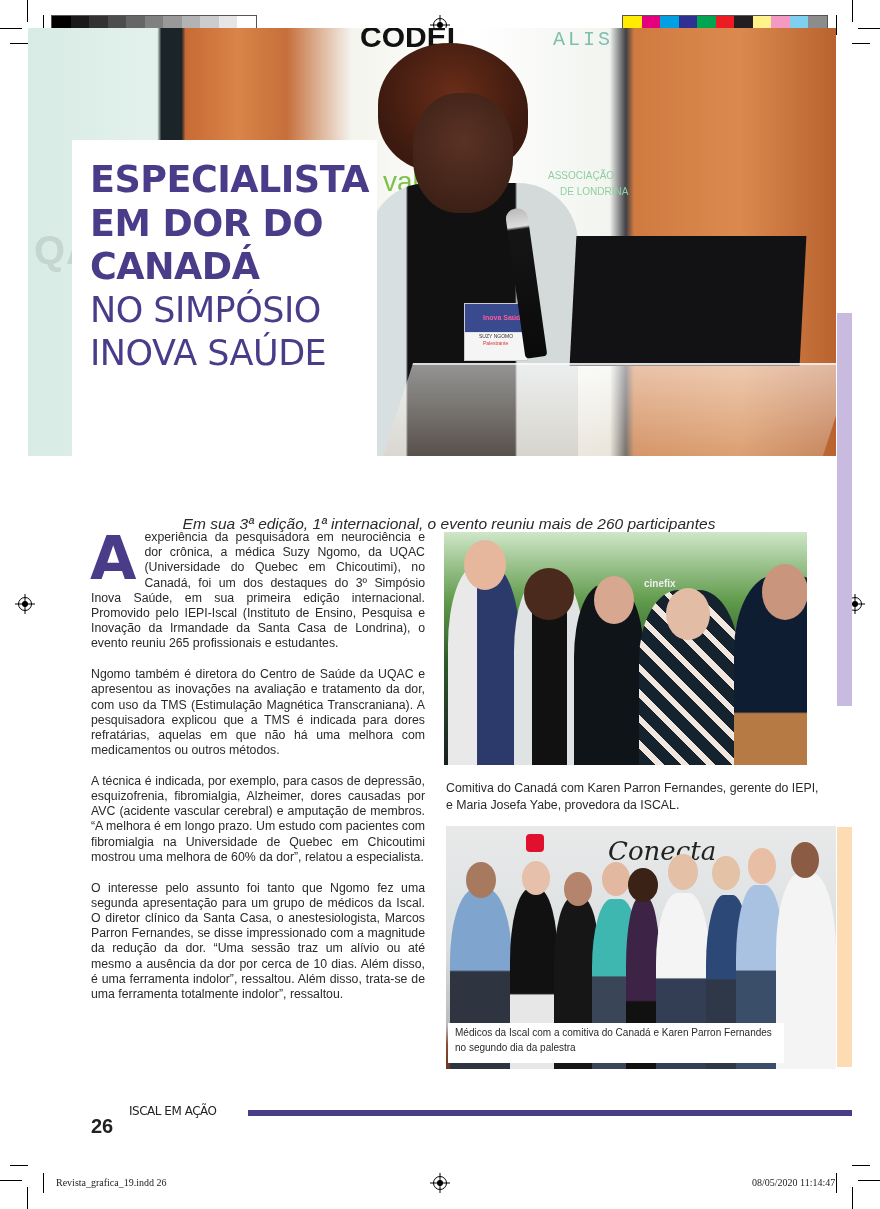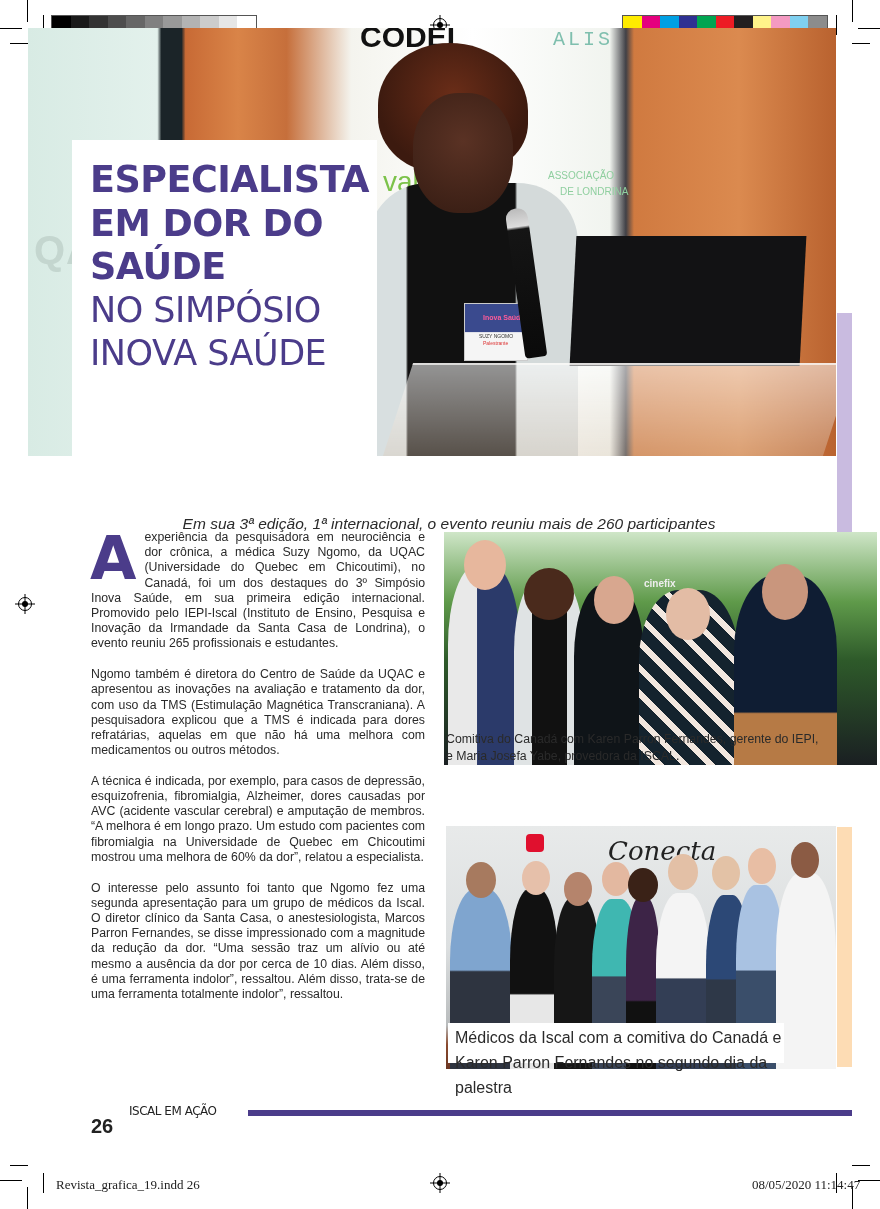--- a/index.html
+++ b/index.html
@@ -7,21 +7,21 @@
   body { position: relative; font-family: "Liberation Sans", "DejaVu Sans", sans-serif; color: #2a2a2a; }
 
   
   .crop { position: absolute; background: #000; }
   .swatches { position: absolute; top: 15px; height: 20px; display: flex; border: 1px solid #555; }
   .swatches span { display: block; width: 18.5px; height: 100%; }
   .reg-mark { position: absolute; width: 14px; height: 14px; border: 1.3px solid #000; border-radius: 50%; }
   .reg-mark::before { content: ""; position: absolute; left: 50%; top: -4px; bottom: -4px; width: 1px; background: #000; transform: translateX(-50%); }
   .reg-mark::after { content: ""; position: absolute; top: 50%; left: -4px; right: -4px; height: 1px; background: #000; transform: translateY(-50%); }
   .reg-mark i { position: absolute; left: 3px; top: 3px; width: 6px; height: 6px; background: #000; border-radius: 50%; }
-  .slug { position: absolute; top: 1177px; font-family: "Liberation Serif", "DejaVu Serif", serif; font-size: 13px; color: #222; }
+  .slug { position: absolute; top: 1177px; font-family: "Liberation Serif", "DejaVu Serif", serif; font-size: 10px; color: #222; }
 
   
   .hero { position: absolute; left: 28px; top: 28px; width: 808px; height: 428px; overflow: hidden;
           background: linear-gradient(90deg, #d8ebe4 0%, #e3f1ec 16%, #1b2428 16.5%, #1b2428 19%, #c86a35 19.5%, #d98448 26%, #c66f3b 32%, #f4f4ee 40%, #ffffff 55%, #f1f4ef 72%, #404046 74%, #d07a40 75%, #db8a4f 88%, #b9622f 100%); }
   .hero .screen-text { position: absolute; left: 6px; top: 200px; font-size: 40px; color: #c4d6cf; font-weight: bold; letter-spacing: 1px; }
   .hero .banner-logo { position: absolute; top: 0; font-weight: bold; }
   .hero .speaker { position: absolute; left: 350px; top: 15px; width: 230px; height: 420px; }
   .speaker .hair { position: absolute; left: 0; top: 0; width: 150px; height: 130px; border-radius: 50% 55% 40% 45%; background: radial-gradient(circle at 50% 40%, #6a2d18, #3c1a0f 70%); }
   .speaker .face { position: absolute; left: 35px; top: 50px; width: 100px; height: 120px; border-radius: 45%; background: radial-gradient(circle at 50% 40%, #5a3224, #3c2016 80%); }
   .speaker .body { position: absolute; left: -10px; top: 140px; width: 210px; height: 300px; border-radius: 60px 60px 0 0; background: linear-gradient(90deg, #d8dfe0 0%, #d8dfe0 18%, #111 19%, #111 70%, #d4dada 71%); }
@@ -41,28 +41,28 @@
   
   .subtitle { position: absolute; left: 0; top: 484px; width: 880px; text-align: center; font-style: italic; font-size: 15.5px; color: #2a2a2a; padding-left: 18px; margin-top: 31px; }
 
   
   .column { position: absolute; left: 91px; top: 530px; width: 334px; font-size: 12.3px; line-height: 15.2px; color: #2a2a2a; text-align: justify; hyphens: auto; }
   .column p { margin-bottom: 15.5px; }
   .dropcap { float: left; font-family: "DejaVu Sans", sans-serif; font-weight: bold; font-size: 60px; line-height: 48px; color: #4b3c8a; margin: 4px 8px 0 -1px; }
 
   
   .photo { position: absolute; overflow: hidden; }
-  .photo1 { left: 444px; top: 532px; width: 433px; height: 233px; background: linear-gradient(180deg, #cfe6c8 0%, #5f9a4a 30%, #2e5a2a 55%, #1a1f22 100%); }
+  .photo1 { left: 444px; top: 532px; width: 363px; height: 233px; background: linear-gradient(180deg, #cfe6c8 0%, #5f9a4a 30%, #2e5a2a 55%, #1a1f22 100%); }
   .photo2 { left: 446px; top: 826px; width: 390px; height: 243px; background: linear-gradient(180deg, #e8eaea 0%, #dcdfe0 50%, #b9bcbd 82%, #8a4a2e 90%, #6b3623 100%); }
   .person { position: absolute; bottom: 0; border-radius: 40% 40% 0 0; }
   .head { position: absolute; border-radius: 50%; }
   .photo-logo { position: absolute; font-family: "DejaVu Serif", serif; font-style: italic; font-size: 26px; color: #222; }
 
-  .caption1 { position: absolute; left: 446px; top: 731px; width: 380px; font-size: 12.3px; line-height: 17px; color: #2a2a2a; }
-  .caption2 { position: absolute; left: 448px; top: 1023px; width: 336px; height: 40px; background: #ffffff; padding: 2px 0 0 7px; font-size: 16px; line-height: 25px; color: #2a2a2a; }
+  .caption1 { position: absolute; left: 446px; top: 780px; width: 380px; font-size: 12.3px; line-height: 17px; color: #2a2a2a; }
+  .caption2 { position: absolute; left: 448px; top: 1023px; width: 336px; height: 40px; background: #ffffff; padding: 2px 0 0 7px; font-size: 10px; line-height: 15px; color: #2a2a2a; }
 
   
   .page-num { position: absolute; left: 91px; top: 1097px; font-weight: bold; font-size: 20px; color: #222; margin-top: 18px; }
   .mag-name { position: absolute; left: 129px; top: 1103px; font-size: 13px; letter-spacing: -0.5px; color: #222; font-family: "DejaVu Sans", sans-serif; font-weight: normal; transform: scaleX(0.92); transform-origin: left; }
   .footer-rule { position: absolute; left: 248px; top: 1110px; width: 604px; height: 6px; background: #4b3c8a; }
 </style>
 </head>
 <body>
 
 <div>
@@ -146,21 +146,21 @@
   </div>
   <div class="mic"></div>
   <div class="laptop"></div>
   <div class="podium"></div>
 </div>
 
 <div class="title-box">
   <h1>
     <span class="bold-line">ESPECIALISTA</span>
     <span class="bold-line">EM DOR DO</span>
-    <span class="bold-line">SAÚDE</span>
+    <span class="bold-line">CANADÁ</span>
     <span class="light-line">NO SIMPÓSIO</span>
     <span class="light-line">INOVA SAÚDE</span>
   </h1>
 </div>
 
 <div class="accent-lilac" style="background: rgb(201, 187, 224);"></div>
 <div class="accent-peach" style="background: rgb(253, 220, 180);"></div>
 
 <p class="subtitle">Em sua 3ª edição, 1ª internacional, o evento reuniu mais de 260 participantes</p>
 

